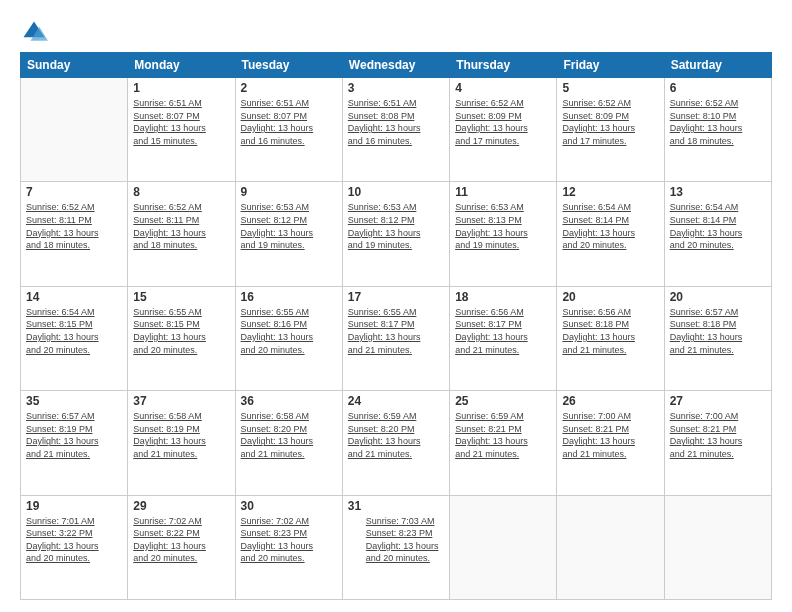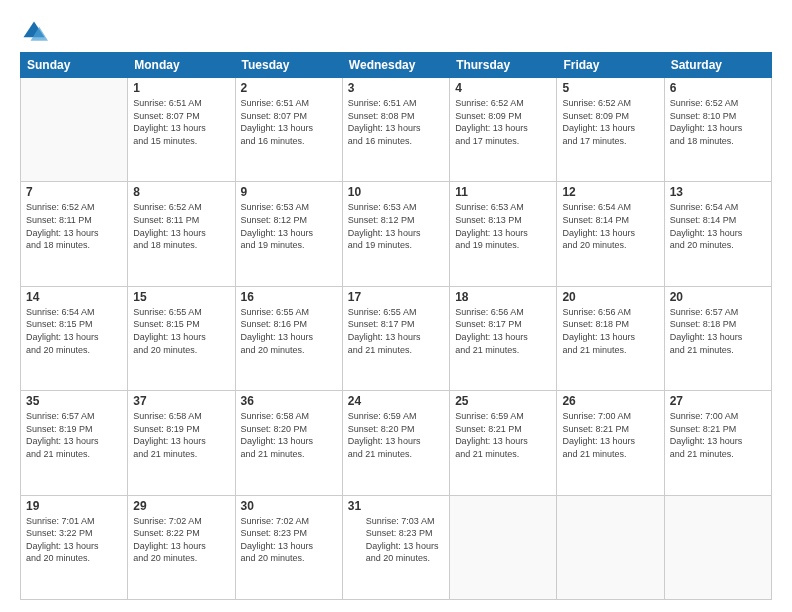--- a/index.html
+++ b/index.html
@@ -81,20 +81,21 @@
     .day-number {
       font-size: 12px;
       font-weight: bold;
       color: #333;
       margin-bottom: 2px;
     }
     .day-info {
       font-size: 9px;
       color: #444;
       line-height: 1.4;
+      text-decoration: underline;
     }
     .empty-cell {
       background: #f9f9f9;
     }
     table {
       width: 100%;
       border-collapse: collapse;
     }
   </style>
 </head>

